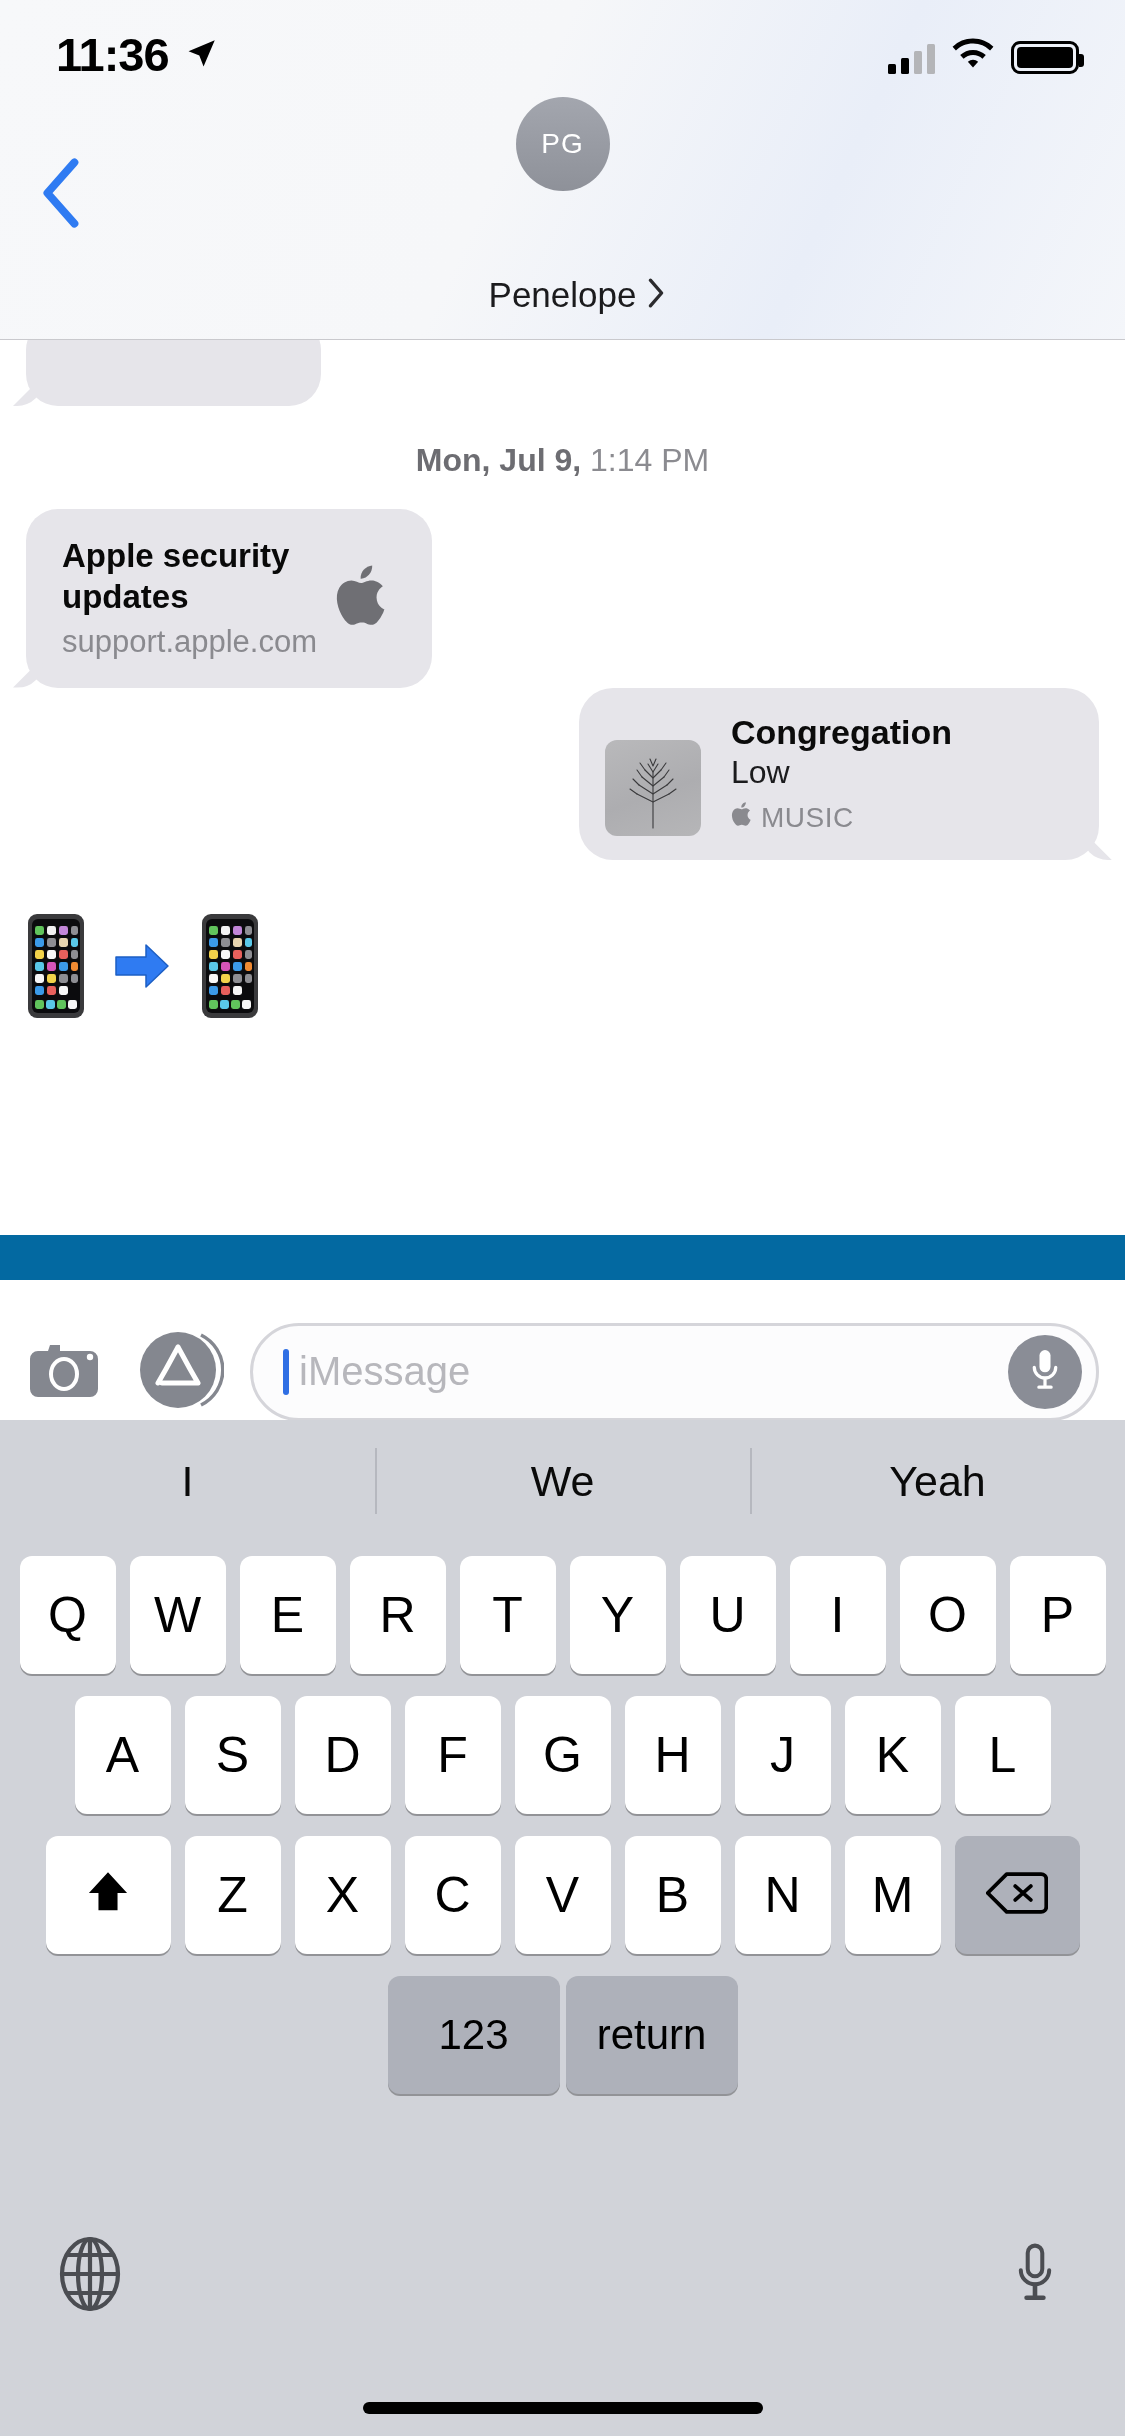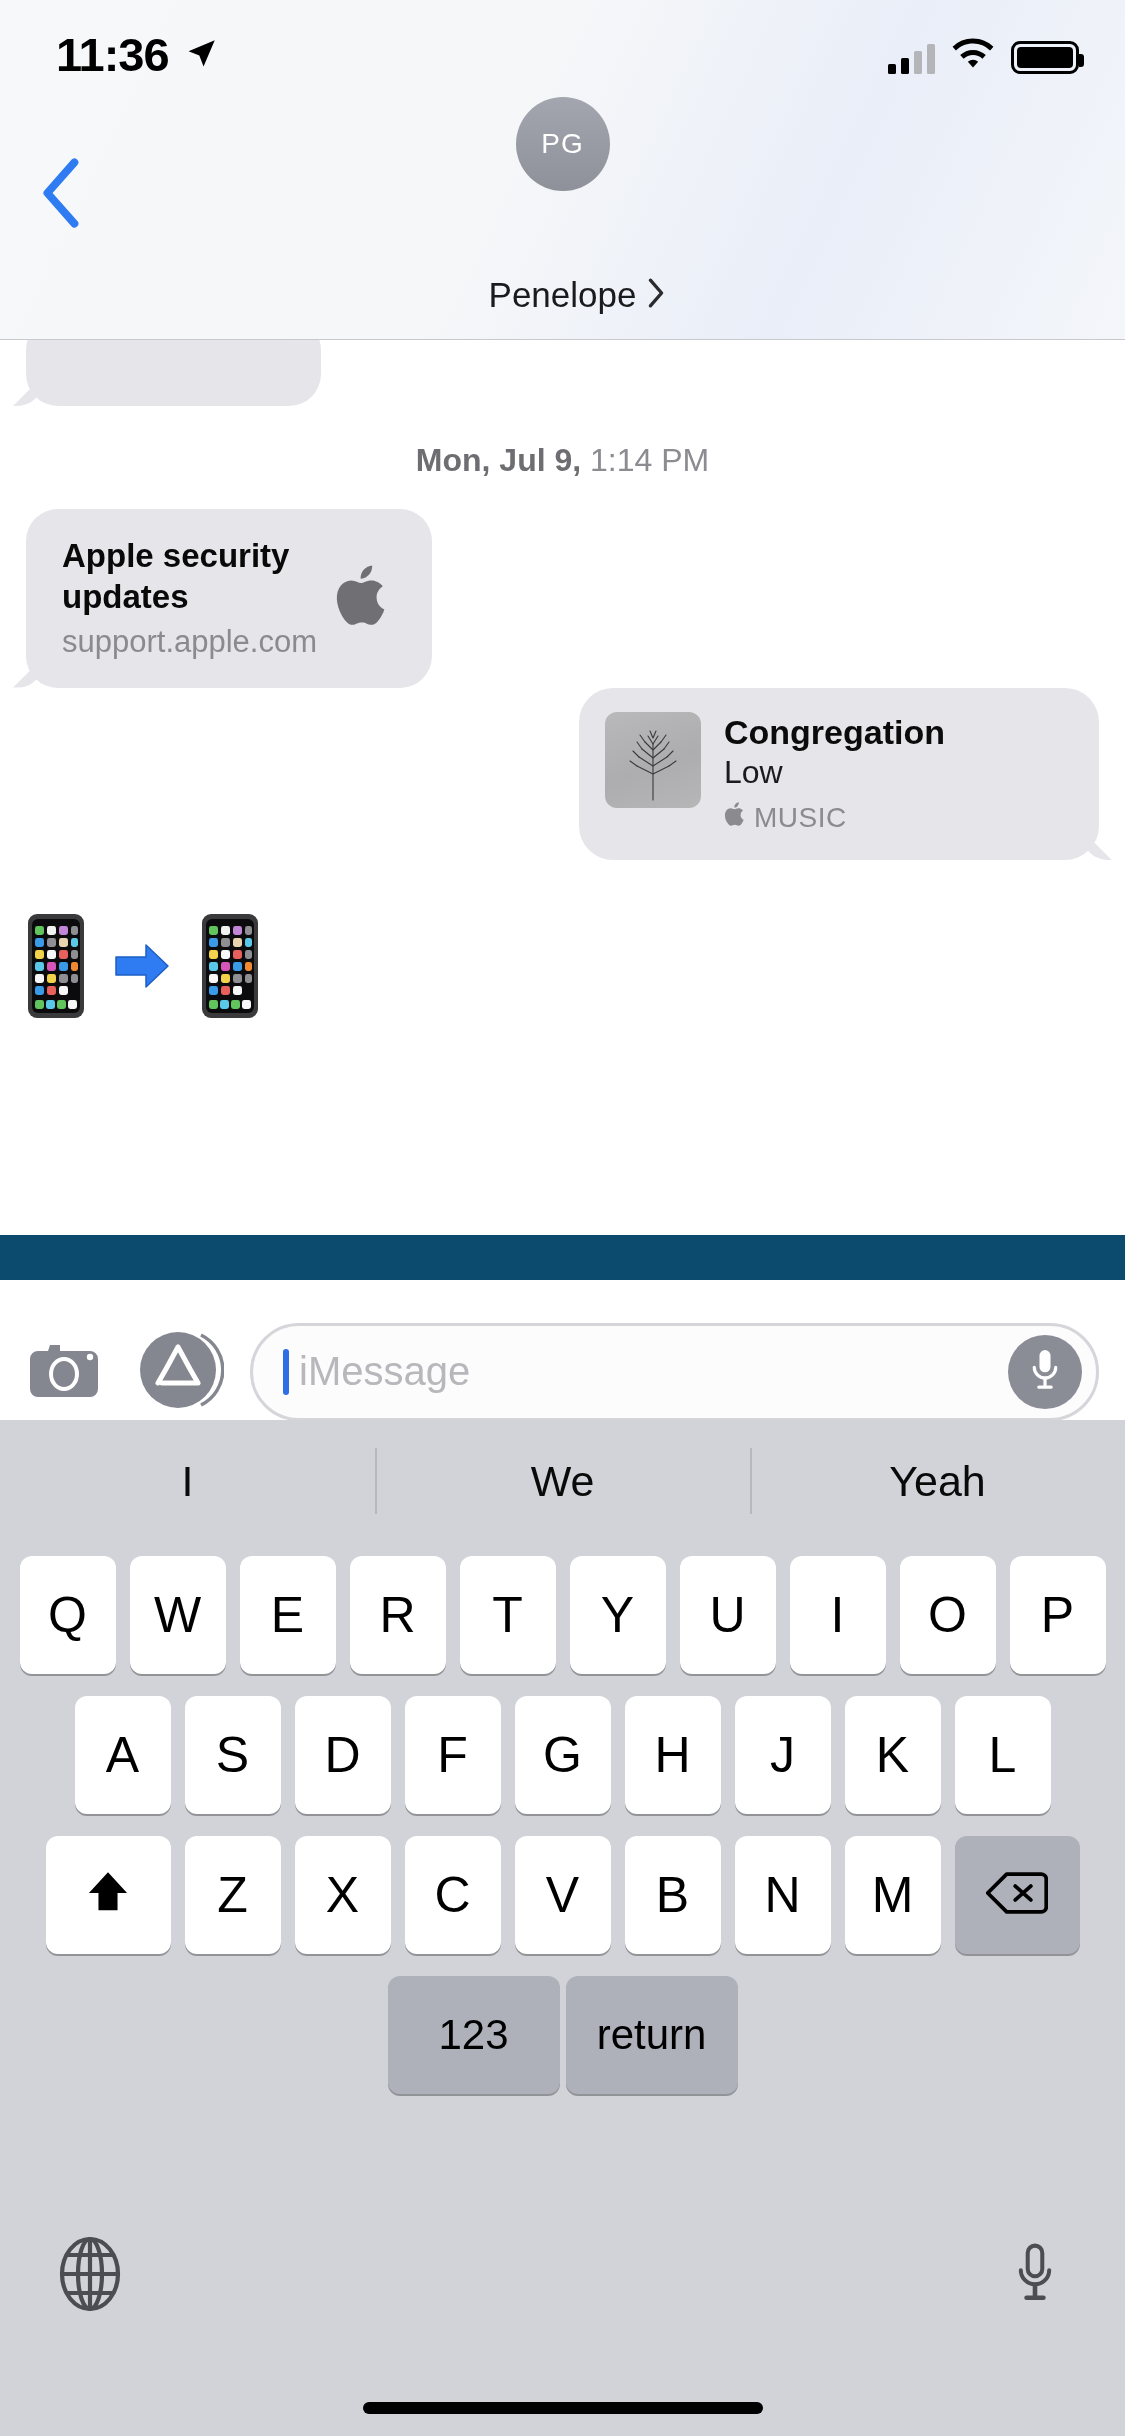--- a/index.html
+++ b/index.html
@@ -5,21 +5,21 @@
   * { margin:0; padding:0; box-sizing:border-box; }
   html,body {
     width:1125px; height:2436px;
     font-family:"Liberation Sans", sans-serif;
     background:#ffffff;
     overflow:hidden;
   }
   #screen {
     position:relative;
     width:1125px; height:2100px;
-    background:#0c4a6e;
+    background:#0369a1;
   }
 
   
   #header {
     position:absolute; left:0; top:0; width:1125px; height:340px;
     background:linear-gradient(115deg,#f7f8fa 0%,#f6f7f9 45%,#e9eef8 72%,#f4f6fa 100%);
     border-bottom:1px solid #c9c9cd;
     z-index:40;
   }
   #statusbar {
@@ -111,21 +111,21 @@
     clip-path:polygon(100% 0,100% 100%,0 100%);
   }
   .link-text { padding-left:36px; flex:1; }
   .link-title { font-size:33px; font-weight:700; color:#090909; line-height:1.25; }
   .link-url   { font-size:31px; color:#8a8a8f; margin-top:6px; }
   .link-logo  { padding:0 36px 0 10px; }
 
   
   .music-bubble {
     position:relative; background:#e6e5ea; border-radius:34px;
-    width:520px; padding:24px 26px; display:flex; align-items:flex-start; gap:23px;
+    width:520px; padding:24px 26px; display:flex; align-items:flex-end; gap:30px;
   }
   .music-bubble:after {
     content:""; position:absolute; right:-13px; bottom:0;
     width:30px; height:30px; background:#e6e5ea;
     border-bottom-left-radius:26px;
     clip-path:polygon(0 0,0 100%,100% 100%);
   }
   .art {
     width:96px; height:96px; border-radius:12px; flex:none;
     background:linear-gradient(160deg,#b9b9bb 0%,#adadb0 55%,#b6b6b8 100%);

